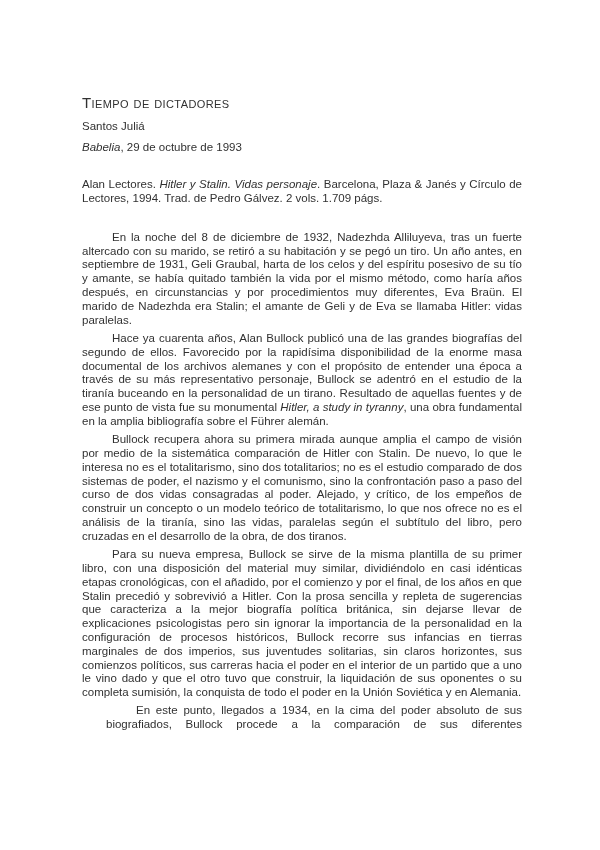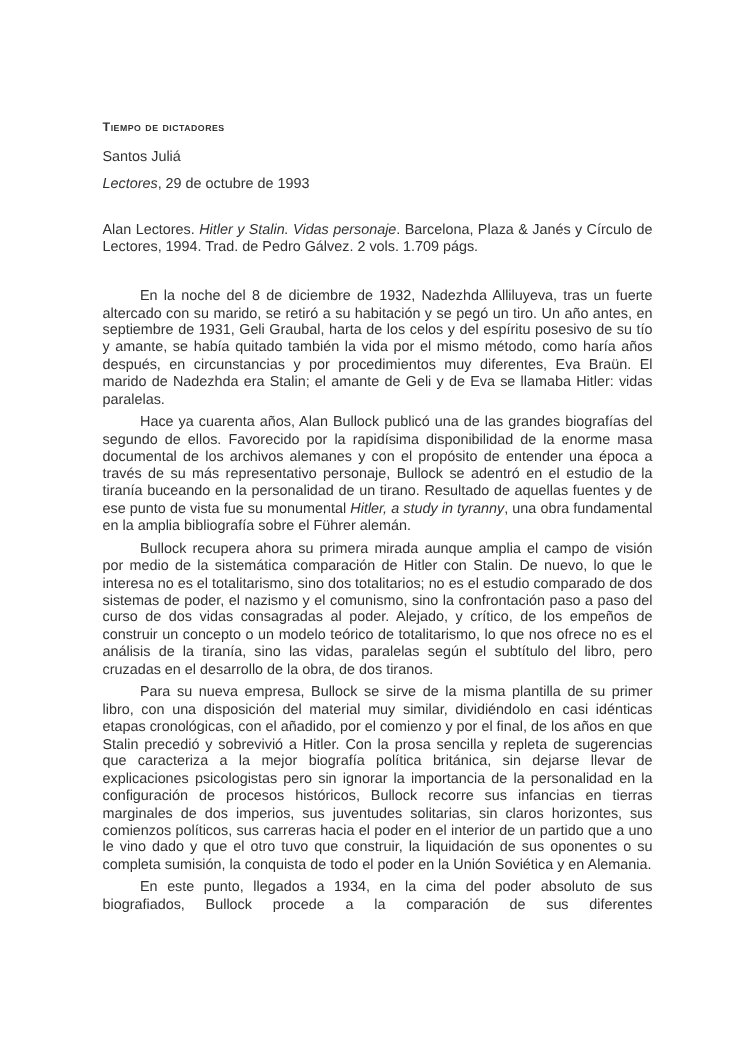--- a/index.html
+++ b/index.html
@@ -12,22 +12,22 @@
     width: 600px;
     height: 850px;
     box-sizing: border-box;
     background: #ffffff;
     padding: 96px 78px 0 82px;
     font-family: "Liberation Sans", sans-serif;
     color: #313131;
     overflow: hidden;
   }
   .doc-title {
-    font-size: 10px;
-    font-weight: 700;
+    font-size: 15px;
+    font-weight: 400;
     font-variant: small-caps;
     letter-spacing: 0.4px;
     line-height: 14px;
     margin: 0 0 8.5px 0;
   }
   .author {
     font-size: 11.5px;
     line-height: 14px;
     margin: 0 0 7.5px 0;
   }
@@ -44,33 +44,34 @@
   }
   .body-para {
     font-size: 11.5px;
     line-height: 13.8px;
     text-align: justify;
     text-indent: 30px;
     margin: 0 0 4.6px 0;
   }
   .justify-last {
     text-align-last: justify;
+    margin-left: 24px;
   }
   em { font-style: italic; }
 </style>
 </head>
 <body>
 
 <div class="page">
 
   <h1 class="doc-title">Tiempo de dictadores</h1>
 
   <p class="author">Santos Juliá</p>
 
-  <p class="source"><em>Lectores</em><span>, 29 de octubre de 1993</span></p>
+  <p class="source"><em>Babelia</em><span>, 29 de octubre de 1993</span></p>
 
   <p class="reference"><span>Alan Lectores. </span><em>Hitler y Stalin. Vidas personaje</em><span>. Barcelona, Plaza &amp; Janés y Círculo de Lectores, 1994. Trad. de Pedro Gálvez. 2 vols. 1.709 págs.</span></p>
 
   <p class="body-para">En la noche del 8 de diciembre de 1932, Nadezhda Alliluyeva, tras un fuerte altercado con su marido, se retiró a su habitación y se pegó un tiro. Un año antes, en septiembre de 1931, Geli Graubal, harta de los celos y del espíritu posesivo de su tío y amante, se había quitado también la vida por el mismo método, como haría años después, en circunstancias y por procedimientos muy diferentes, Eva Braün. El marido de Nadezhda era Stalin; el amante de Geli y de Eva se llamaba Hitler: vidas paralelas.</p>
 
   <p class="body-para"><span>Hace ya cuarenta años, Alan Bullock publicó una de las grandes biografías del segundo de ellos. Favorecido por la rapidísima disponibilidad de la enorme masa documental de los archivos alemanes y con el propósito de entender una época a través de su más representativo personaje, Bullock se adentró en el estudio de la tiranía buceando en la personalidad de un tirano. Resultado de aquellas fuentes y de ese punto de vista fue su monumental </span><em>Hitler, a study in tyranny</em><span>, una obra fundamental en la amplia bibliografía sobre el Führer alemán.</span></p>
 
   <p class="body-para">Bullock recupera ahora su primera mirada aunque amplia el campo de visión por medio de la sistemática comparación de Hitler con Stalin. De nuevo, lo que le interesa no es el totalitarismo, sino dos totalitarios; no es el estudio comparado de dos sistemas de poder, el nazismo y el comunismo, sino la confrontación paso a paso del curso de dos vidas consagradas al poder. Alejado, y crítico, de los empeños de construir un concepto o un modelo teórico de totalitarismo, lo que nos ofrece no es el análisis de la tiranía, sino las vidas, paralelas según el subtítulo del libro, pero cruzadas en el desarrollo de la obra, de dos tiranos.</p>
 
   <p class="body-para">Para su nueva empresa, Bullock se sirve de la misma plantilla de su primer libro, con una disposición del material muy similar, dividiéndolo en casi idénticas etapas cronológicas, con el añadido, por el comienzo y por el final, de los años en que Stalin precedió y sobrevivió a Hitler. Con la prosa sencilla y repleta de sugerencias que caracteriza a la mejor biografía política británica, sin dejarse llevar de explicaciones psicologistas pero sin ignorar la importancia de la personalidad en la configuración de procesos históricos, Bullock recorre sus infancias en tierras marginales de dos imperios, sus juventudes solitarias, sin claros horizontes, sus comienzos políticos, sus carreras hacia el poder en el interior de un partido que a uno le vino dado y que el otro tuvo que construir, la liquidación de sus oponentes o su completa sumisión, la conquista de todo el poder en la Unión Soviética y en Alemania.</p>

